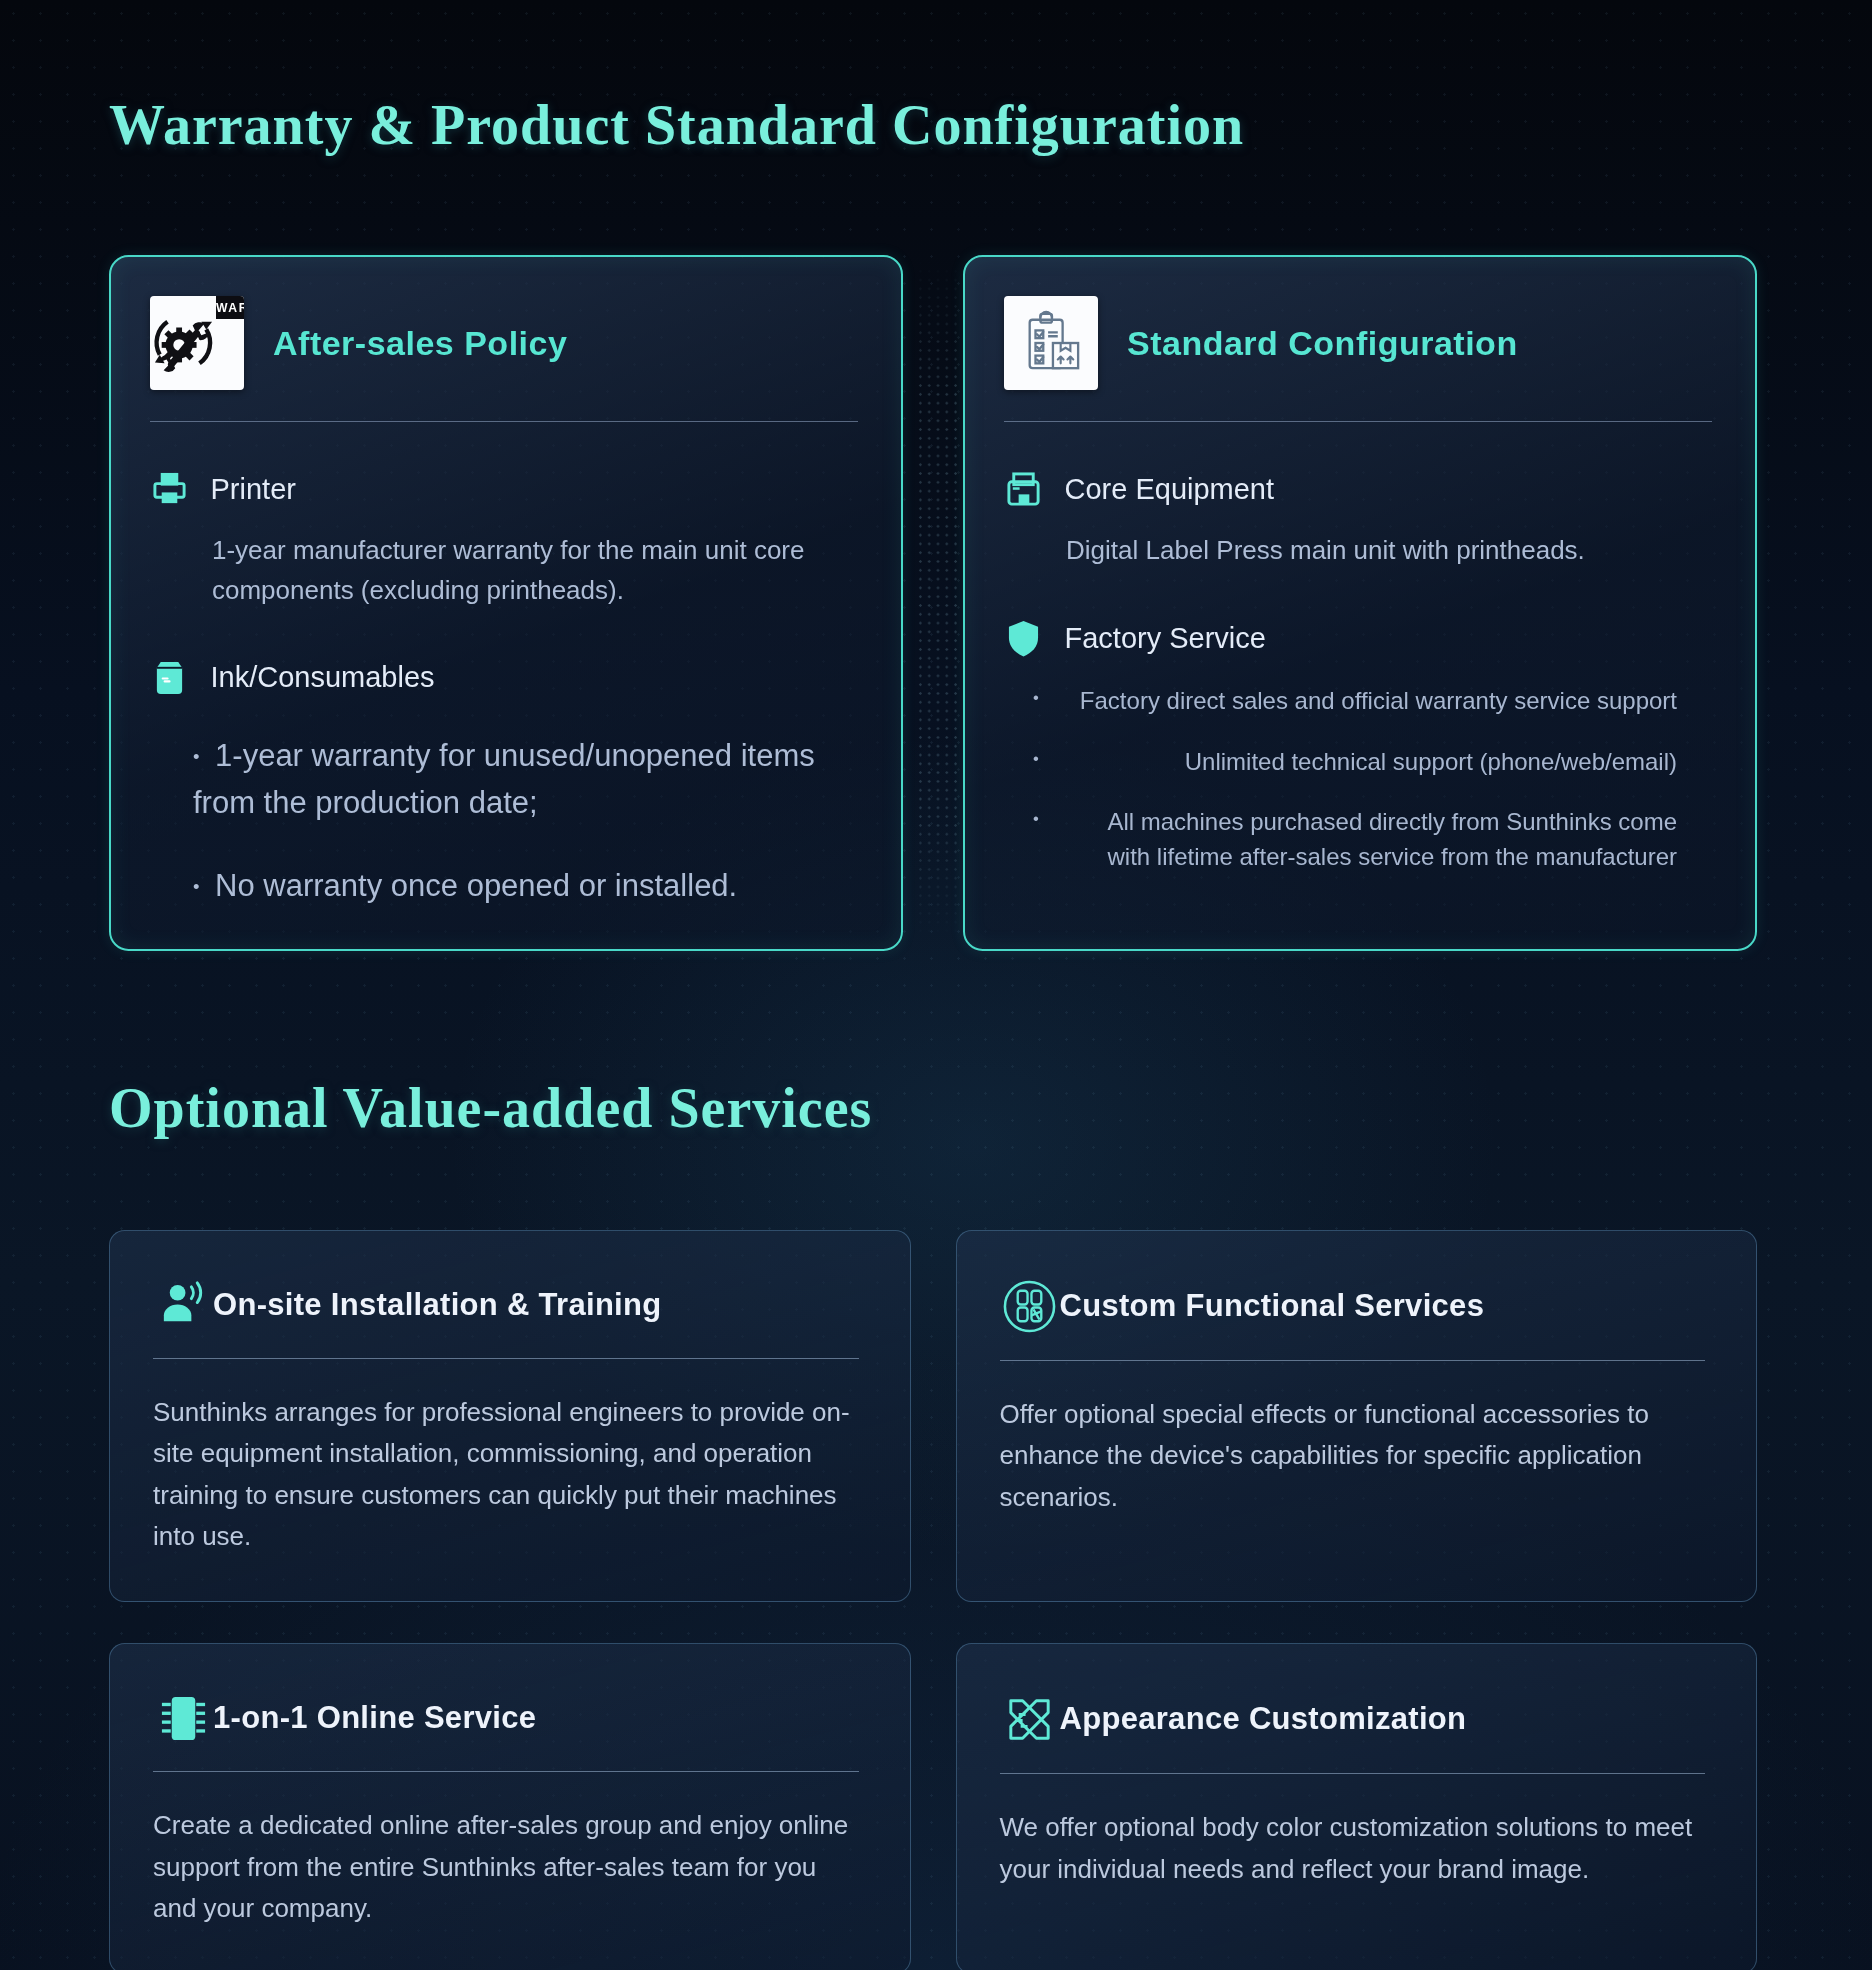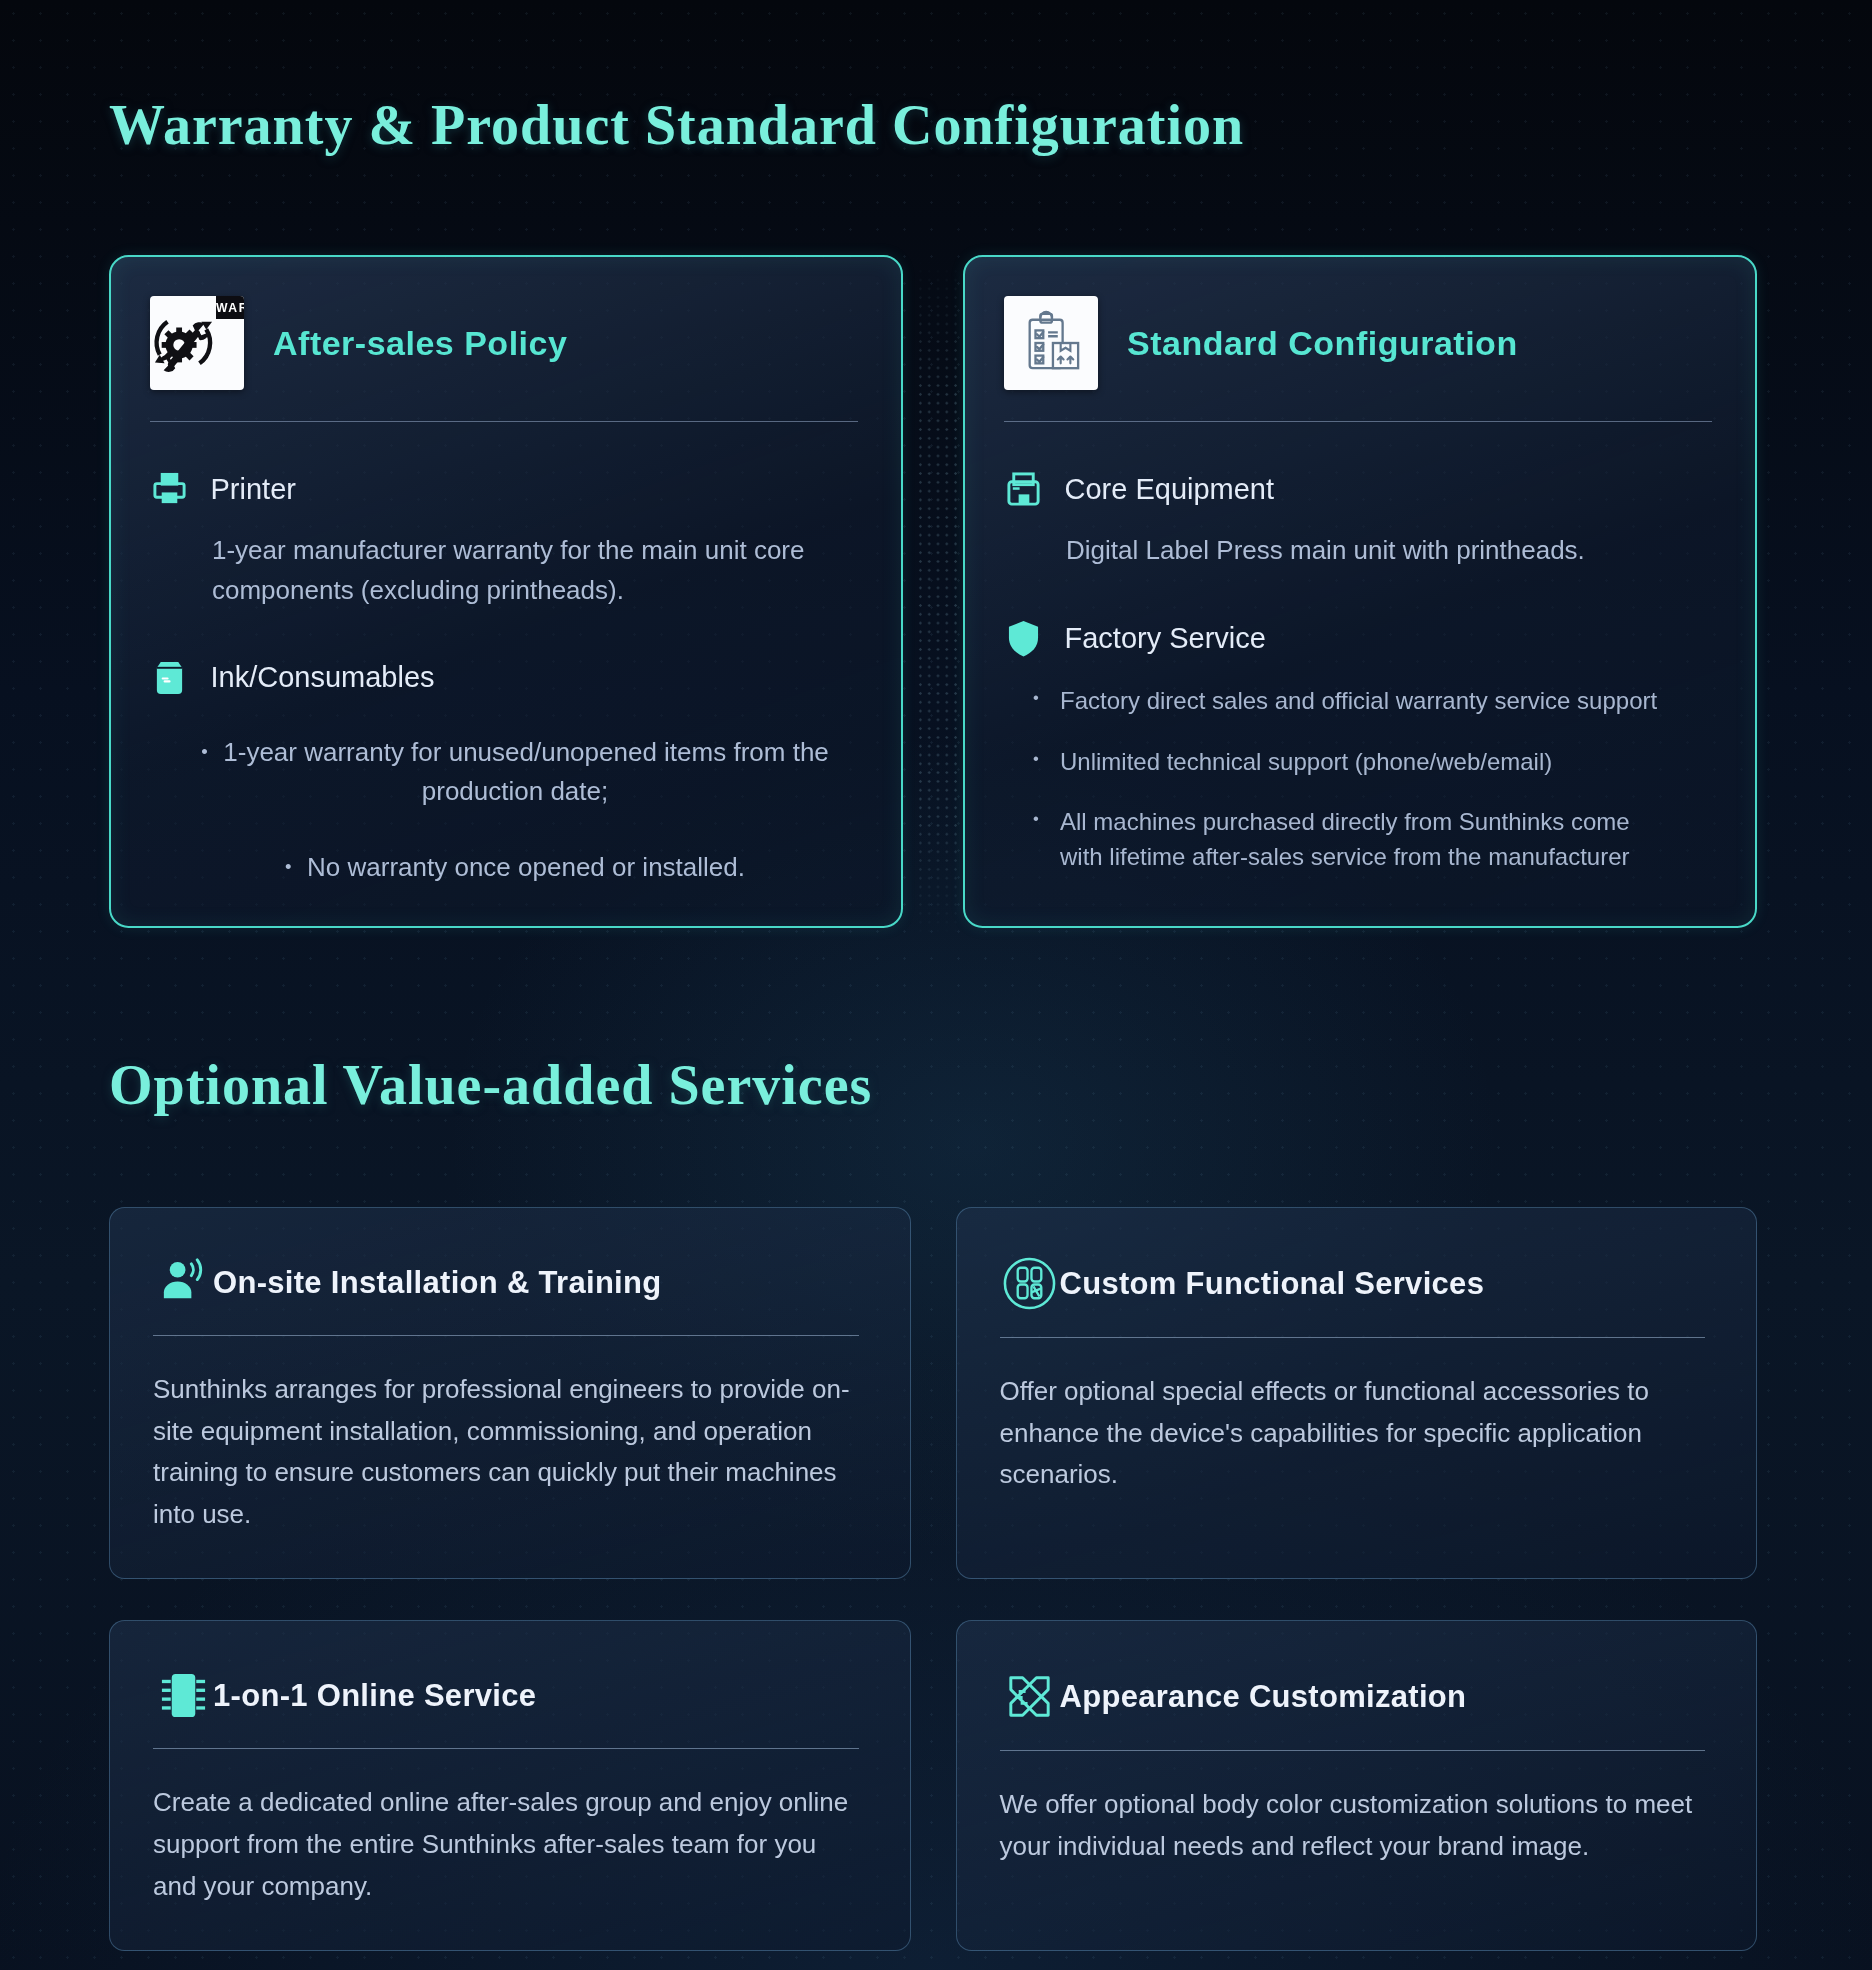--- a/index.html
+++ b/index.html
@@ -67,23 +67,23 @@
   .divider { border:none; border-top:1.5px solid rgba(150,170,200,0.55); margin-top:31px; }
 
   .item { margin-top:49px; }
   .item-head { display:flex; align-items:center; gap:21.5px; }
   .item-head .ic { width:39px; display:flex; justify-content:center; flex-shrink:0; }
   .item-heading { font-size:29px; color:#e4ecf8; }
   .item-para {
     margin:21.5px 0 0 62px; font-size:26px; line-height:1.55; color:#aebdd6; max-width:644px;
   }
   ul.bullets { list-style:none; margin:27px 0 0 43px; max-width:644px; }
-  ul.bullets li { font-size:26px; line-height:1.5; color:#aebdd6; margin-top:37px;text-align:center; }
+  ul.bullets li { font-size:31px; line-height:1.5; color:#aebdd6; margin-top:37px; }
   ul.bullets li::before { content:"•"; font-size:18.5px; margin-right:15.6px; position:relative; top:-2.9px; }
-  ul.bullets-sm { list-style:none; margin:21.5px 0 0 29px; max-width:644px; }
+  ul.bullets-sm { list-style:none; margin:21.5px 0 0 29px; max-width:644px;text-align:right; }
   ul.bullets-sm li {
     font-size:24px; line-height:1.45; color:#a8b7d0;
     margin-top:26px; padding-left:27px; position:relative;
   }
   ul.bullets-sm li::before { content:"•"; font-size:16.6px; position:absolute; left:0; top:2px; }
 
   
   .grid {
     display:grid; grid-template-columns:1fr 1fr; column-gap:45px; row-gap:41px;
     margin-top:90px;

